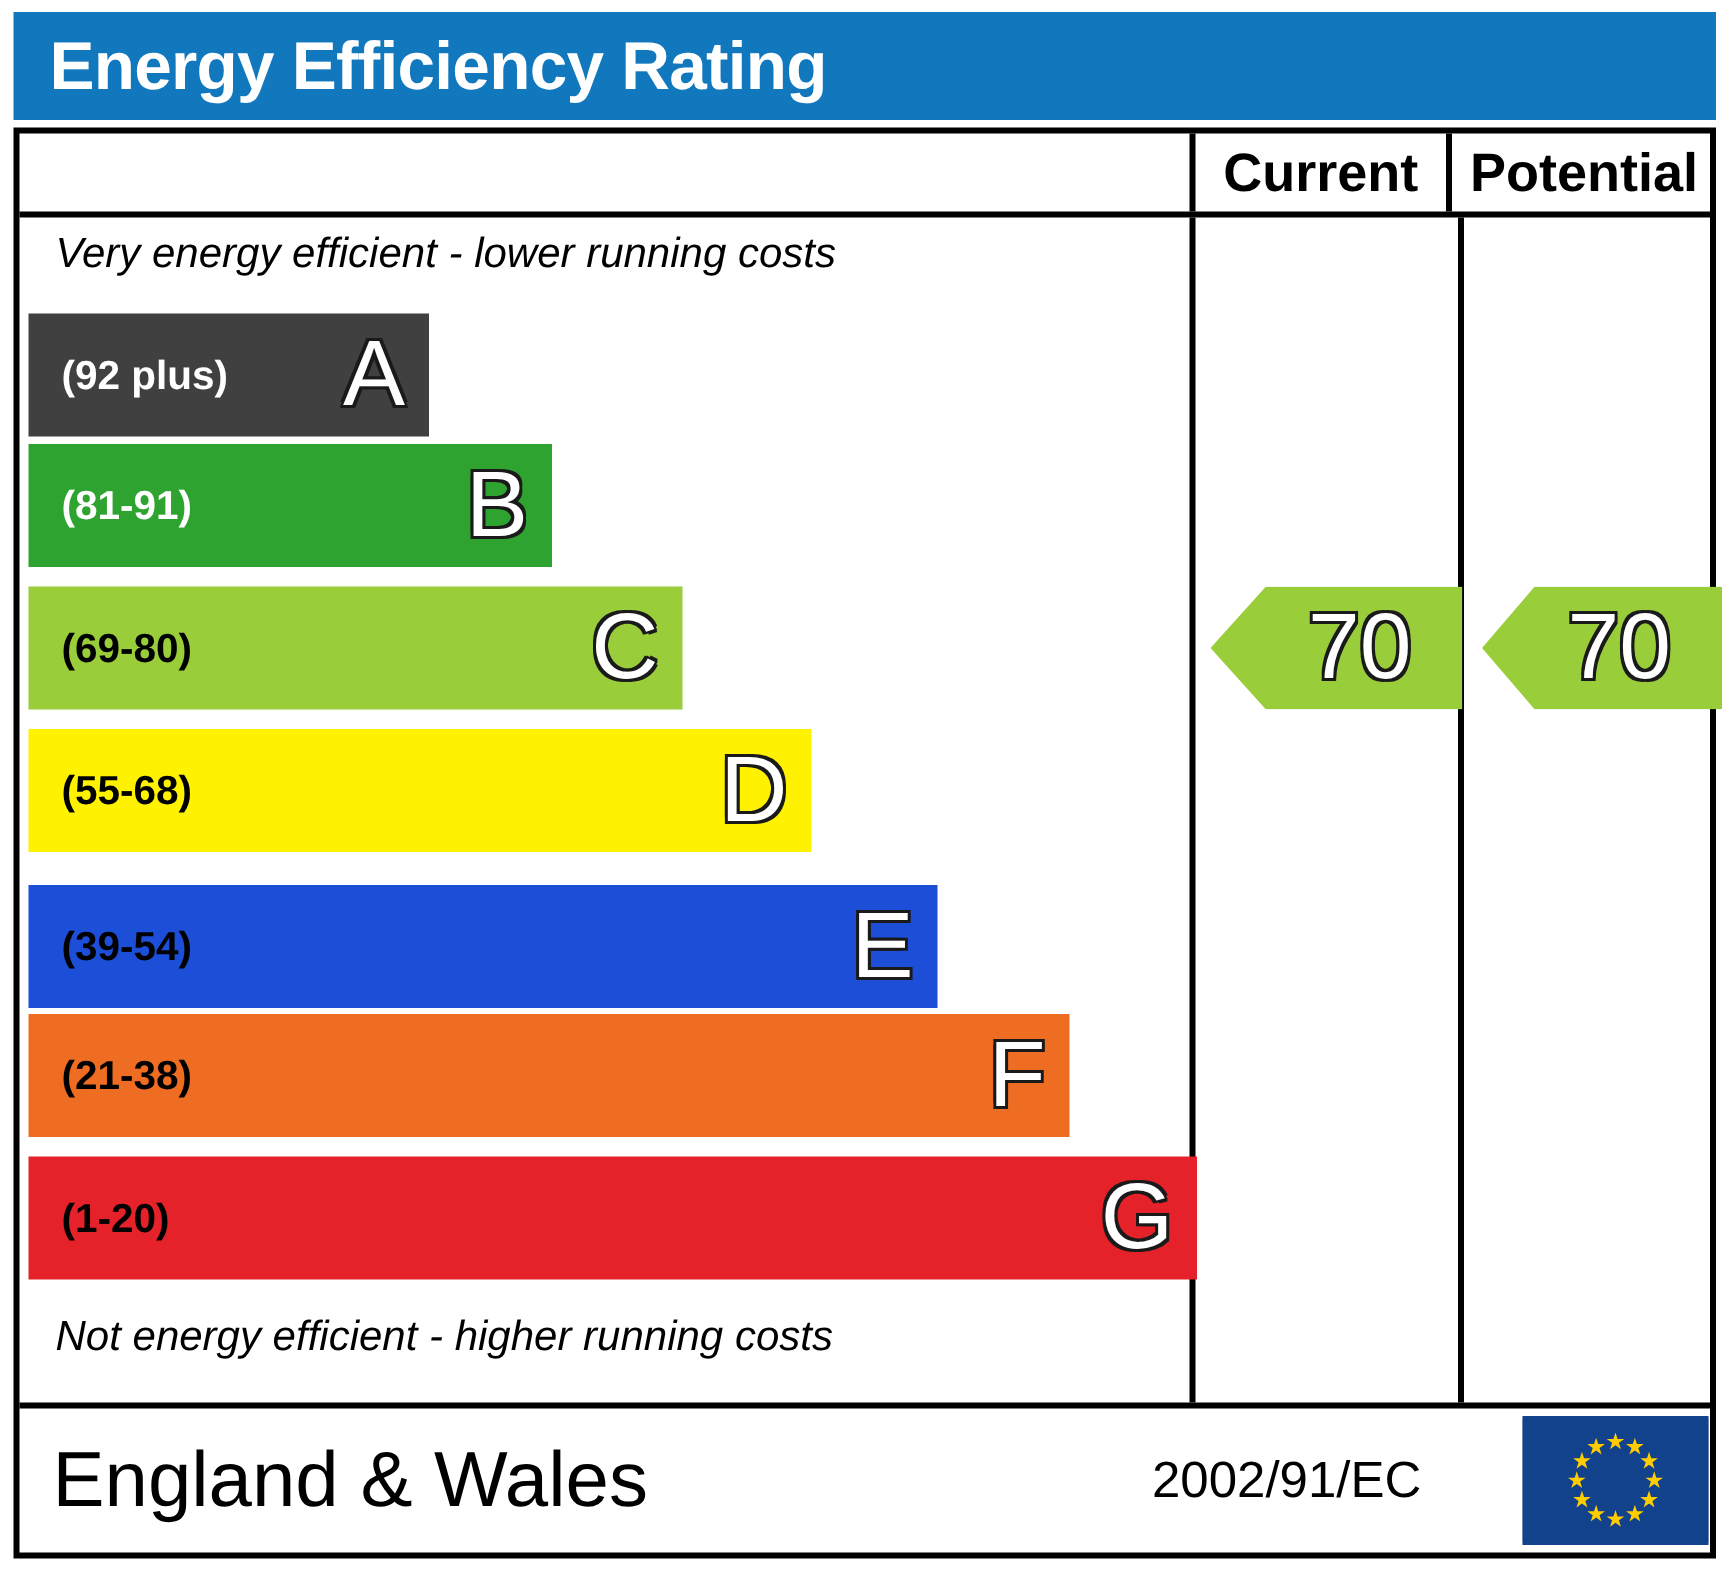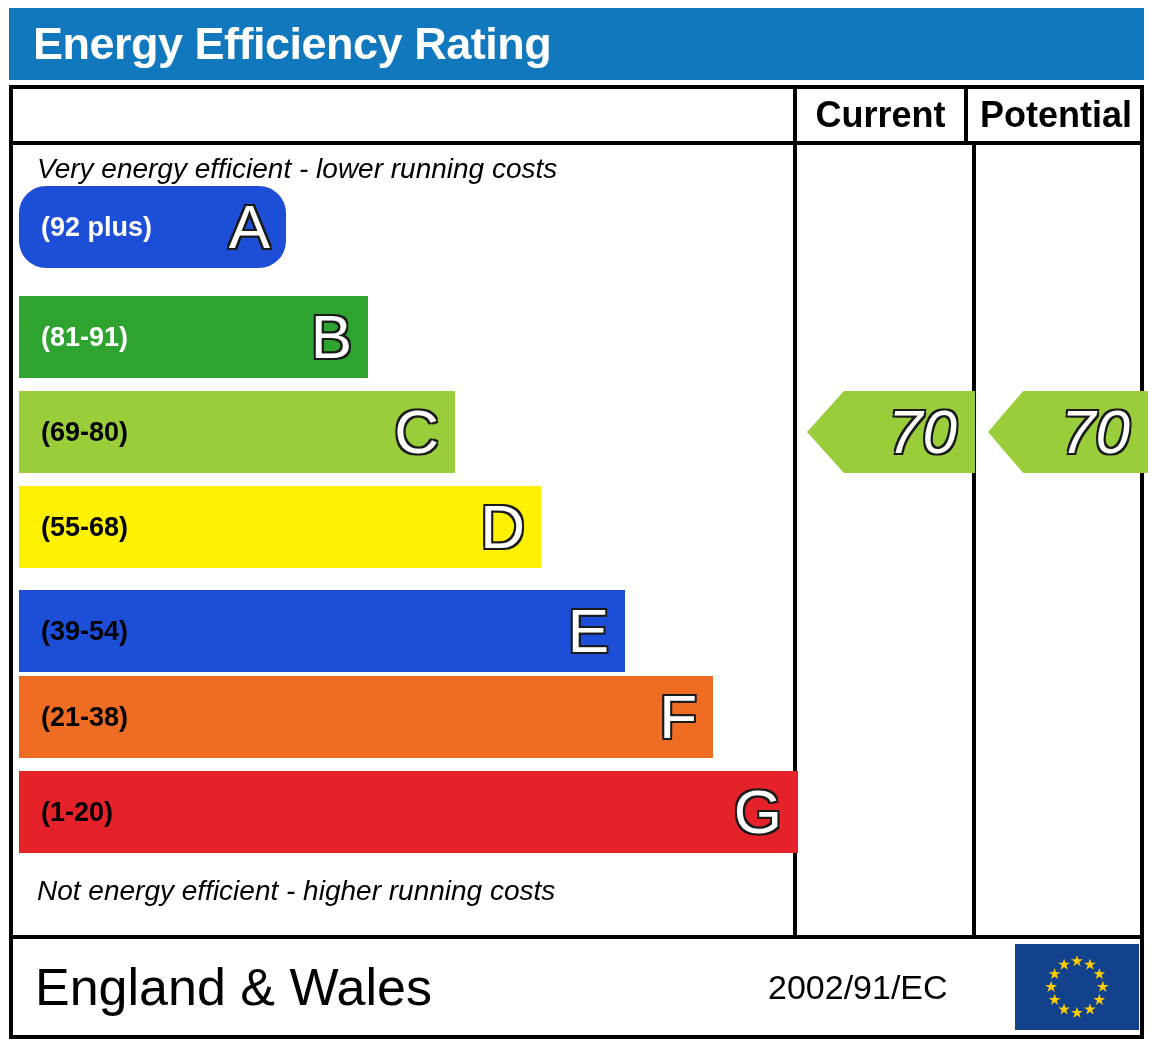--- a/index.html
+++ b/index.html
@@ -166,27 +166,26 @@
     display: flex;
     align-items: center;
     justify-content: flex-end;
     clip-path: polygon(22% 0%, 100% 0%, 100% 100%, 22% 100%, 0% 50%);
     box-sizing: border-box;
   }
   .arrow-value {
     font-size: 62px;
     line-height: 1;
     color: #ffffff;
-    padding-right: 18px;
+    padding-right: 34px;
     -webkit-text-stroke: 3px #1a1a1a;
     paint-order: stroke fill;
     text-shadow:
       -2px -2px 0 #1a1a1a,  2px -2px 0 #1a1a1a,
       -2px  2px 0 #1a1a1a,  2px  2px 0 #1a1a1a;
-    font-style: italic;
   }
   .arrow.current   { left: 794px; width: 168px; }
   .arrow.potential { left: 975px; width: 160px; }
 
   
   .footer {
     position: absolute;
     left: 0;
     top: 850px;
     right: 0;
@@ -239,21 +238,21 @@
       <div class="col-head potential">Potential</div>
     </div>
 
     <div class="vsep a"></div>
     <div class="vsep b"></div>
 
     <div class="bands-area">
       <div class="caption top">Very energy efficient - lower running costs</div>
       <div class="caption bottom">Not energy efficient - higher running costs</div>
       <div id="band-host">
-          <div class="band dark" style="top: 41px; width: 267px; background: #1d4ed8; border-radius: 27px;">
+          <div class="band dark" style="top: 64px; width: 267px; background: #404040;">
             <span class="band-range">(92 plus)</span>
             <span class="band-letter">A</span>
           </div>
           <div class="band dark" style="top: 151px; width: 349px; background: rgb(47, 163, 47);">
             <span class="band-range">(81-91)</span>
             <span class="band-letter">B</span>
           </div>
           <div class="band light" style="top: 246px; width: 436px; background: rgb(154, 205, 58);">
             <span class="band-range">(69-80)</span>
             <span class="band-letter">C</span>

